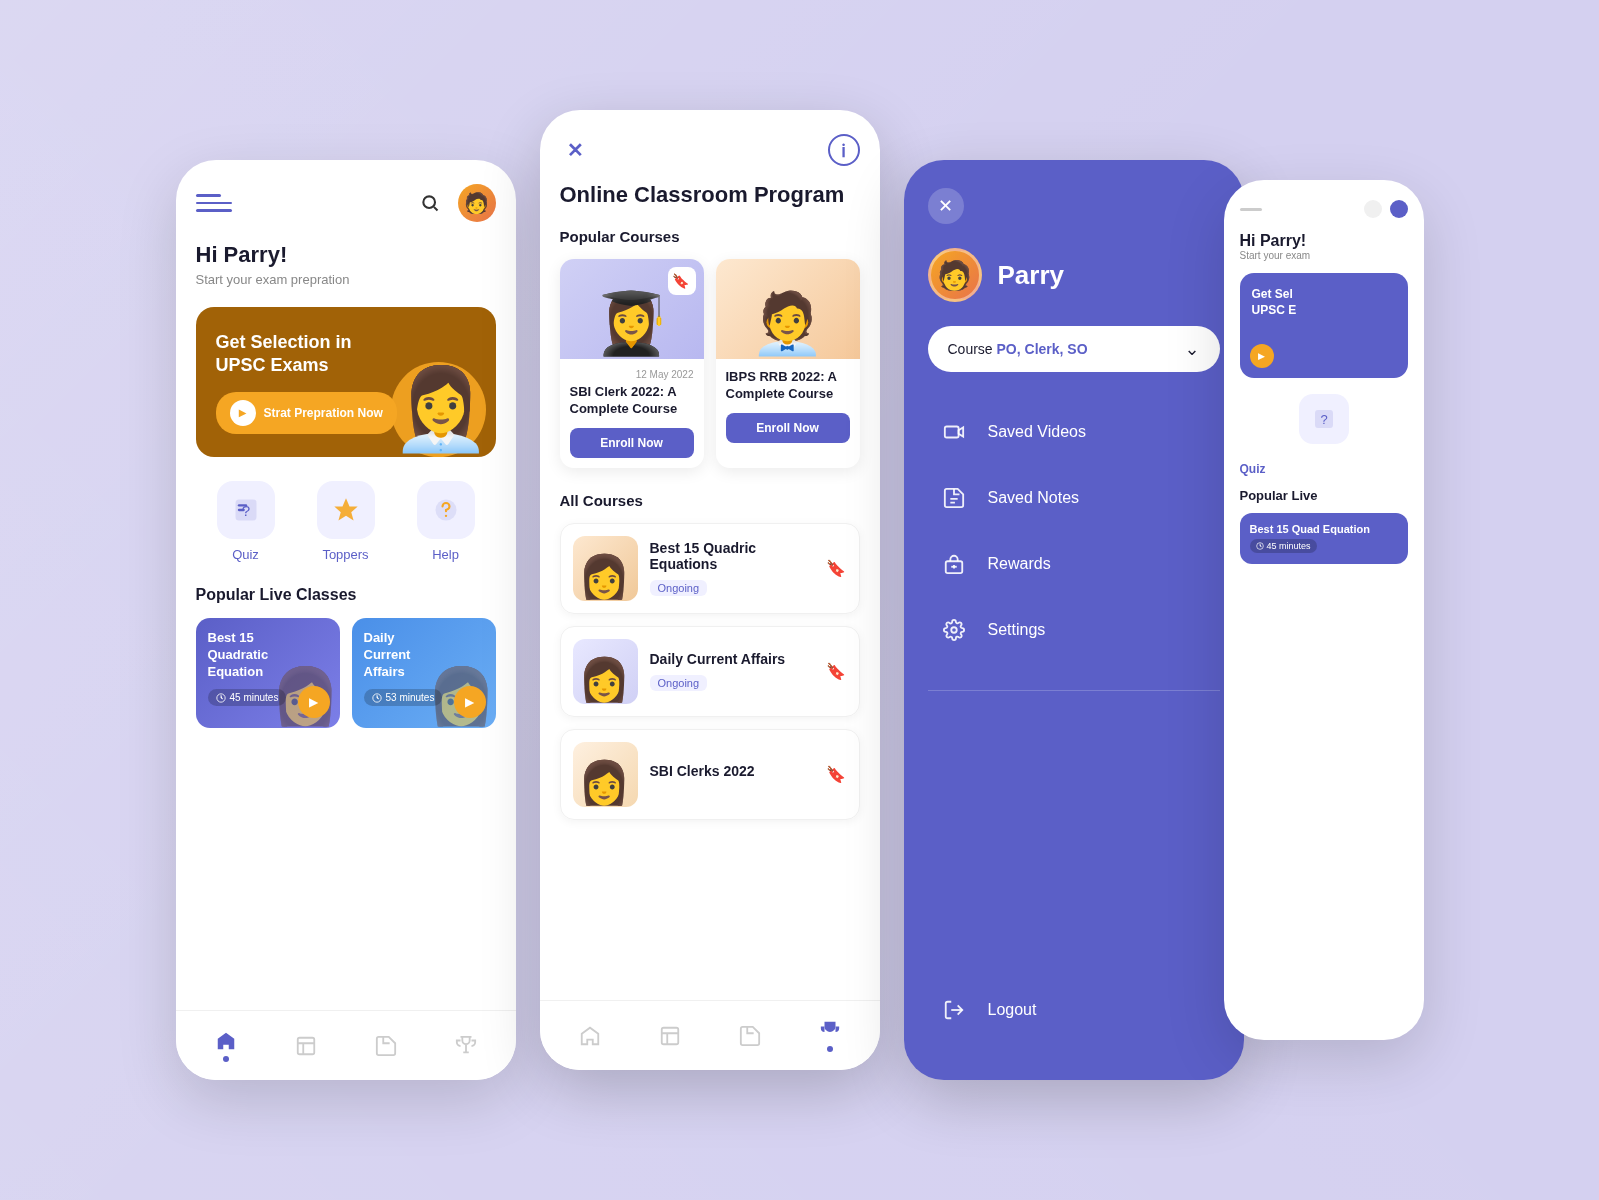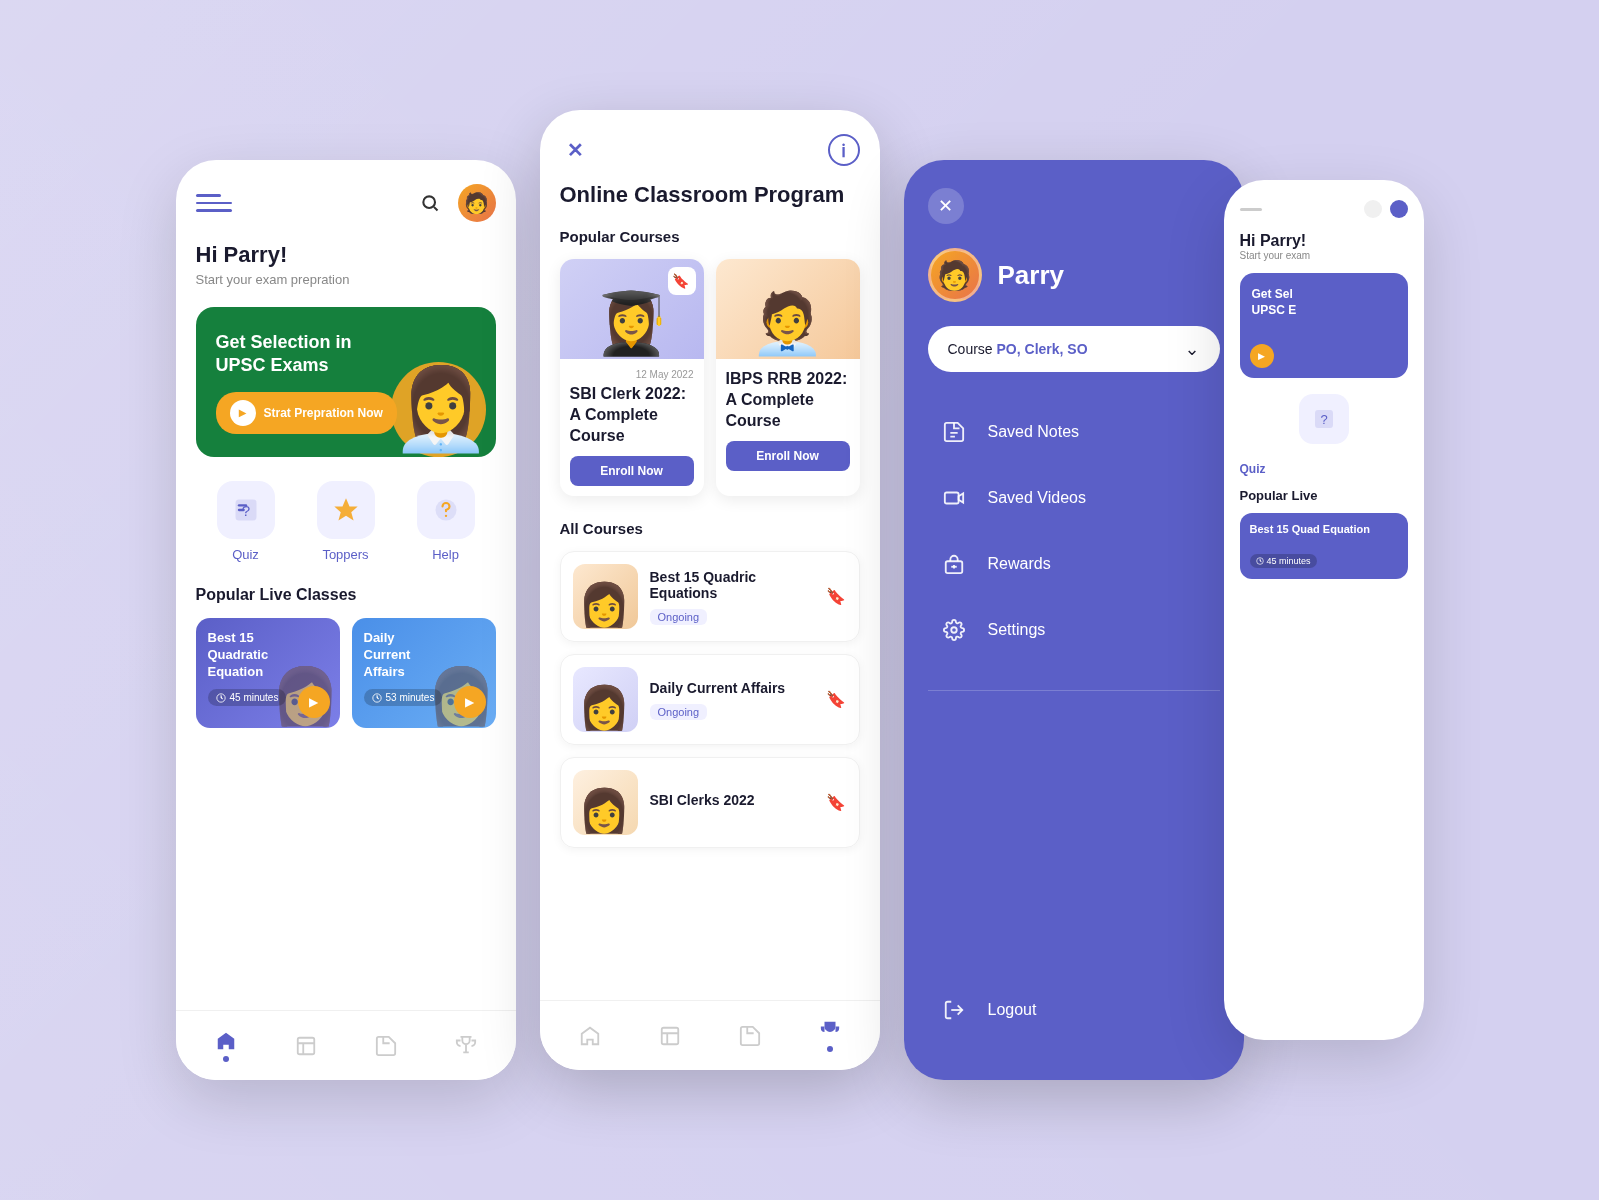--- a/index.html
+++ b/index.html
@@ -114,21 +114,21 @@
     }
 
     .greeting-sub {
       font-size: 13px;
       color: #888;
       margin-bottom: 20px;
     }
 
     
     .banner {
-      background: #15803d;
+      background: #a16207;
       border-radius: 18px;
       padding: 24px 20px 0;
       height: 150px;
       position: relative;
       overflow: hidden;
       margin-bottom: 24px;
     }
 
     .banner-text {
       color: #fff;
@@ -437,21 +437,21 @@
     }
 
     .popular-card-date {
       font-size: 10px;
       color: #999;
       text-align: right;
       margin-bottom: 4px;
     }
 
     .popular-card-title {
-      font-size: 16px;
+      font-size: 13px;
       font-weight: 700;
       color: #1a1a2e;
       margin-bottom: 10px;
       line-height: 1.3;
     }
 
     .enroll-btn {
       width: 100%;
       background: #5b5fc7;
       color: #fff;
@@ -631,21 +631,21 @@
       background: #5b5fc7;
       border-radius: 12px;
       padding: 10px;
       margin-bottom: 8px;
     }
 
     .phone4-live-title {
       color: #fff;
       font-size: 11px;
       font-weight: 700;
-      margin-bottom: 16px;
+      margin-bottom: 1px;
     }
 
     .phone4-live-duration {
       background: rgba(0,0,0,0.2);
       border-radius: 8px;
       padding: 2px 6px;
       color: #fff;
       font-size: 9px;
       display: inline-flex;
       align-items: center;
@@ -1035,34 +1035,34 @@
         <span class="dropdown-text">
           Course <span class="dropdown-bold">PO, Clerk, SO</span>
         </span>
         <span class="dropdown-arrow">⌄</span>
       </div>
 
       <div class="menu-list">
         <div class="menu-item">
           <div class="menu-item-icon">
             <svg width="22" height="22" viewBox="0 0 24 24" fill="none" stroke="rgba(255,255,255,0.9)" stroke-width="2">
+                <rect x="2" y="6" width="15" height="12" rx="2"></rect>
+                <path d="M17 10l5-3v10l-5-3V10z"></path>
+              </svg>
+          </div>
+          <span class="menu-item-label">Saved Videos</span>
+        </div>
+        <div class="menu-item">
+          <div class="menu-item-icon">
+            <svg width="22" height="22" viewBox="0 0 24 24" fill="none" stroke="rgba(255,255,255,0.9)" stroke-width="2">
                 <path d="M12 2H4a2 2 0 00-2 2v16a2 2 0 002 2h16a2 2 0 002-2V8l-6-6z"></path>
                 <path d="M12 2v6h6M8 13h8M8 17h5"></path>
               </svg>
           </div>
           <span class="menu-item-label">Saved Notes</span>
-        </div>
-        <div class="menu-item">
-          <div class="menu-item-icon">
-            <svg width="22" height="22" viewBox="0 0 24 24" fill="none" stroke="rgba(255,255,255,0.9)" stroke-width="2">
-                <rect x="2" y="6" width="15" height="12" rx="2"></rect>
-                <path d="M17 10l5-3v10l-5-3V10z"></path>
-              </svg>
-          </div>
-          <span class="menu-item-label">Saved Videos</span>
         </div>
         <div class="menu-item">
           <div class="menu-item-icon">
             <svg width="22" height="22" viewBox="0 0 24 24" fill="none" stroke="rgba(255,255,255,0.9)" stroke-width="2">
                 <rect x="3" y="9" width="18" height="13" rx="2"></rect>
                 <path d="M8 9V7a4 4 0 018 0v2"></path>
                 <path d="M12 13v4"></path>
                 <path d="M9 15h6"></path>
               </svg>
           </div>

